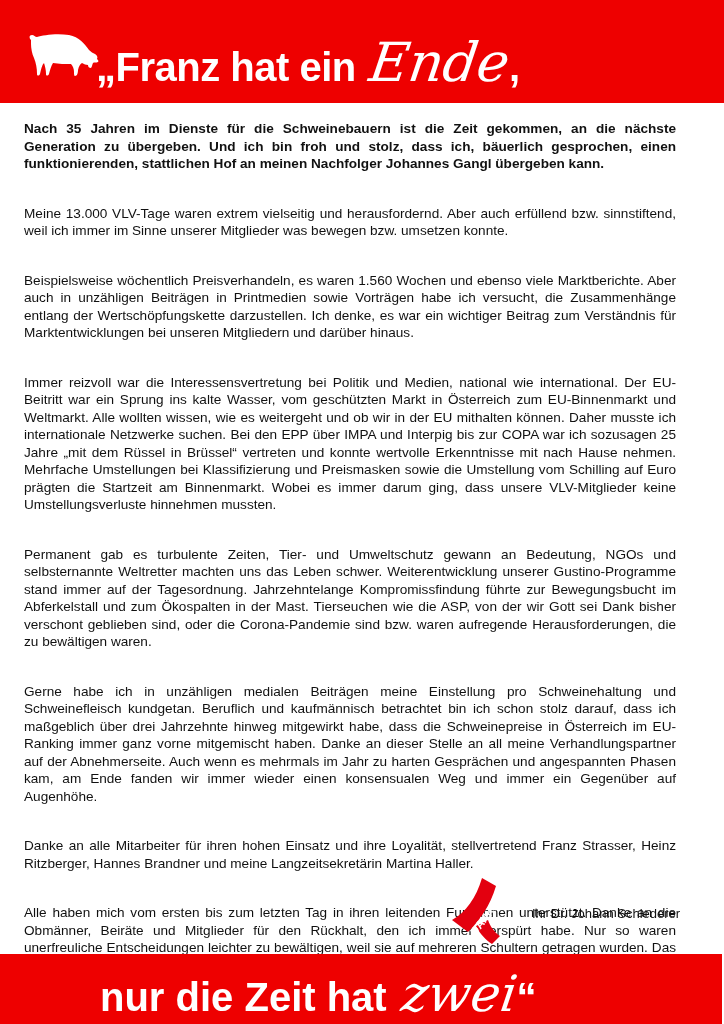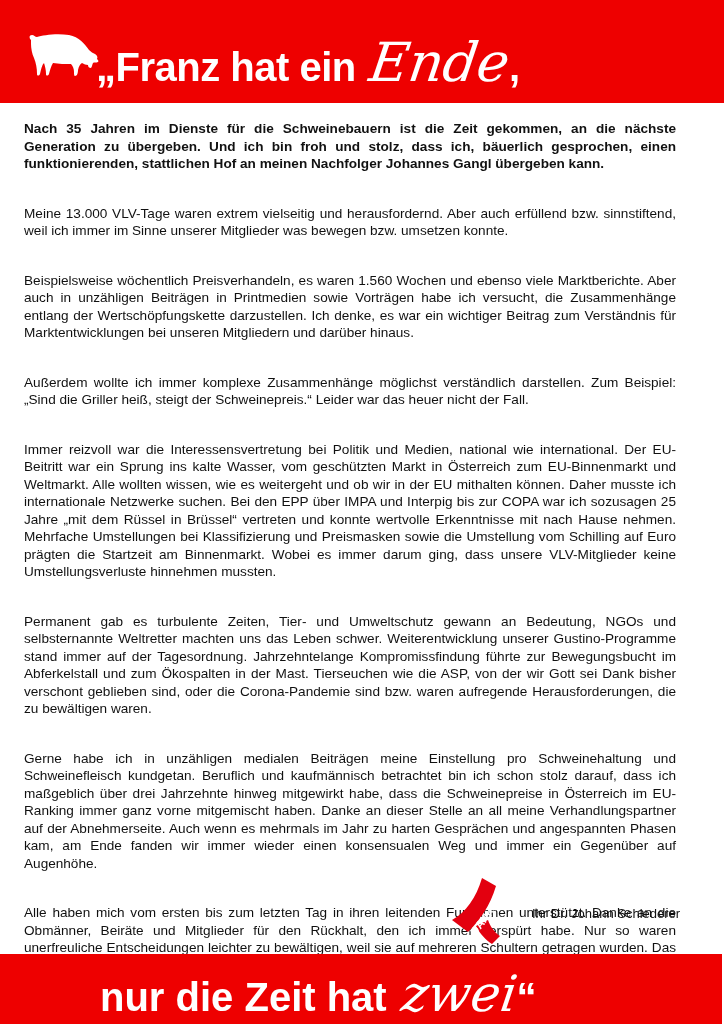--- a/index.html
+++ b/index.html
@@ -119,36 +119,36 @@
     <span class="script-word">Ende</span><span class="header-quote-close">,</span>
   </div>
 </div>
 
 <div class="content">
   <p class="lead">Nach 35 Jahren im Dienste für die Schweinebauern ist die Zeit gekommen, an die nächste Generation zu übergeben. Und ich bin froh und stolz, dass ich, bäuerlich gesprochen, einen funktionierenden, stattlichen Hof an meinen Nachfolger Johannes Gangl übergeben kann.</p>
 
   <div class="para">
     <span class="line">Meine 13.000 VLV-Tage waren extrem vielseitig und herausfordernd. Aber auch erfüllend bzw. sinnstiftend, weil ich immer im Sinne unserer Mitglieder was bewegen bzw. umsetzen konnte.</span>
     <span class="line">Beispielsweise wöchentlich Preisverhandeln, es waren 1.560 Wochen und ebenso viele Marktberichte. Aber auch in unzähligen Beiträgen in Printmedien sowie Vorträgen habe ich versucht, die Zusammenhänge entlang der Wertschöpfungskette darzustellen. Ich denke, es war ein wichtiger Beitrag zum Verständnis für Marktentwicklungen bei unseren Mitgliedern und darüber hinaus.</span>
-    <span class="line">Außerdem wollte ich immer komplexe Zusammenhänge möglichst verständlich darstellen. Zum Beispiel: „Sind die Griller heiß, steigt der Schweinepreis.“ Leider war das heuer nicht der Fall.</span>
   </div>
 
   <div class="para">
     <span class="line">Immer reizvoll war die Interessensvertretung bei Politik und Medien, national wie international. Der EU-Beitritt war ein Sprung ins kalte Wasser, vom geschützten Markt in Österreich zum EU-Binnenmarkt und Weltmarkt. Alle wollten wissen, wie es weitergeht und ob wir in der EU mithalten können. Daher musste ich internationale Netzwerke suchen. Bei den EPP über IMPA und Interpig bis zur COPA war ich sozusagen 25 Jahre „mit dem Rüssel in Brüssel“ vertreten und konnte wertvolle Erkenntnisse mit nach Hause nehmen. Mehrfache Umstellungen bei Klassifizierung und Preismasken sowie die Umstellung vom Schilling auf Euro prägten die Startzeit am Binnenmarkt. Wobei es immer darum ging, dass unsere VLV-Mitglieder keine Umstellungsverluste hinnehmen mussten.</span>
   </div>
 
   <div class="para">
     <span class="line">Permanent gab es turbulente Zeiten, Tier- und Umweltschutz gewann an Bedeutung, NGOs und selbsternannte Weltretter machten uns das Leben schwer. Weiterentwicklung unserer Gustino-Programme stand immer auf der Tagesordnung. Jahrzehntelange Kompromissfindung führte zur Bewegungsbucht im Abferkelstall und zum Ökospalten in der Mast. Tierseuchen wie die ASP, von der wir Gott sei Dank bisher verschont geblieben sind, oder die Corona-Pandemie sind bzw. waren aufregende Herausforderungen, die zu bewältigen waren.</span>
   </div>
 
   <div class="para">
     <span class="line">Gerne habe ich in unzähligen medialen Beiträgen meine Einstellung pro Schweinehaltung und Schweinefleisch kundgetan. Beruflich und kaufmännisch betrachtet bin ich schon stolz darauf, dass ich maßgeblich über drei Jahrzehnte hinweg mitgewirkt habe, dass die Schweinepreise in Österreich im EU-Ranking immer ganz vorne mitgemischt haben. Danke an dieser Stelle an all meine Verhandlungspartner auf der Abnehmerseite. Auch wenn es mehrmals im Jahr zu harten Gesprächen und angespannten Phasen kam, am Ende fanden wir immer wieder einen konsensualen Weg und immer ein Gegenüber auf Augenhöhe.</span>
   </div>
 
   <div class="para">
+    <span class="line">Danke an alle Mitarbeiter für ihren hohen Einsatz und ihre Loyalität, stellvertretend Franz Strasser, Heinz Ritzberger, Hannes Brandner und meine Langzeitsekretärin Martina Haller.</span>
     <span class="line">Alle haben mich vom ersten bis zum letzten Tag in ihren leitenden Funktionen unterstützt. Danke an die Obmänner, Beiräte und Mitglieder für den Rückhalt, den ich immer verspürt habe. Nur so waren unerfreuliche Entscheidungen leichter zu bewältigen, weil sie auf mehreren Schultern getragen wurden. Das war die Basis für mein stets ungebrochenes Engagement nach innen und außen.</span>
   </div>
 
   <div class="para">
     <span class="line">Danke auch an die LK, allen Präsidenten, Kammer- und Tierzuchtdirektoren, mit denen ich arbeiten durfte. Die enge Zusammenarbeit war immer vom Bewusstsein geprägt, dass sie ein Gewinn für beide Seiten und damit für unsere gemeinsamen Mitglieder, den oö. Schweinebauern, war und ist.</span>
   </div>
 </div>
 
 <div class="signature">
   <svg class="danke-badge" viewBox="0 0 70 70">

